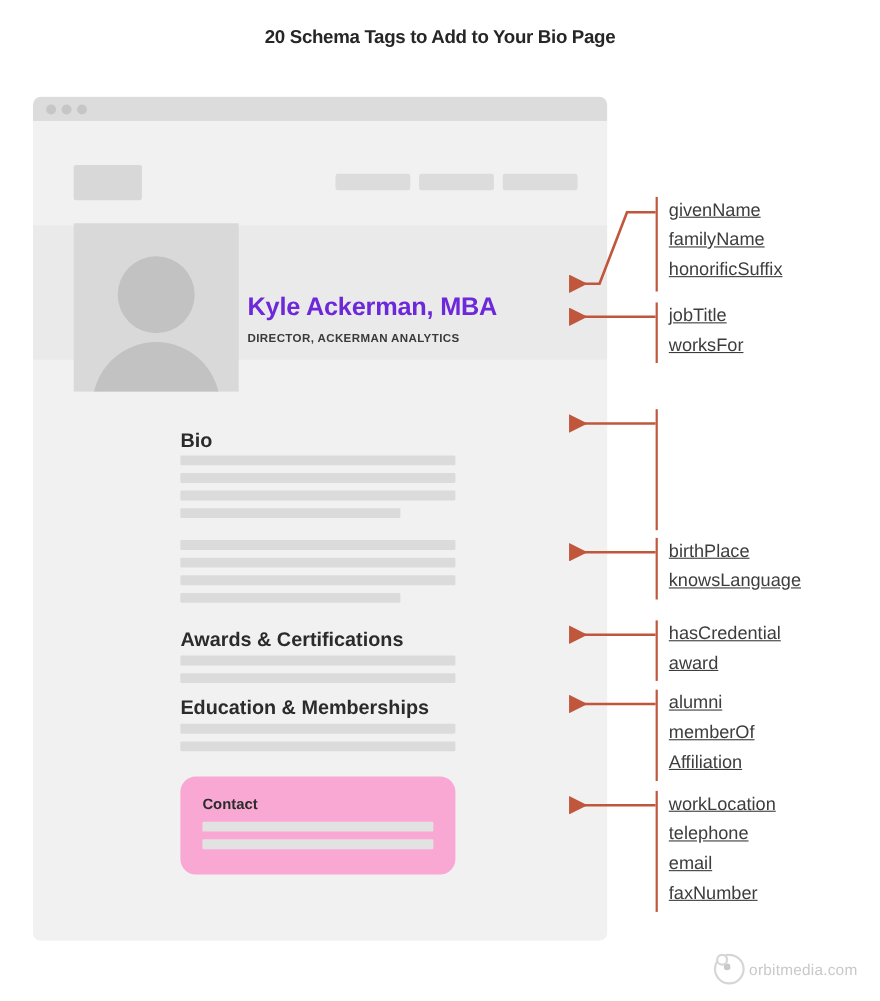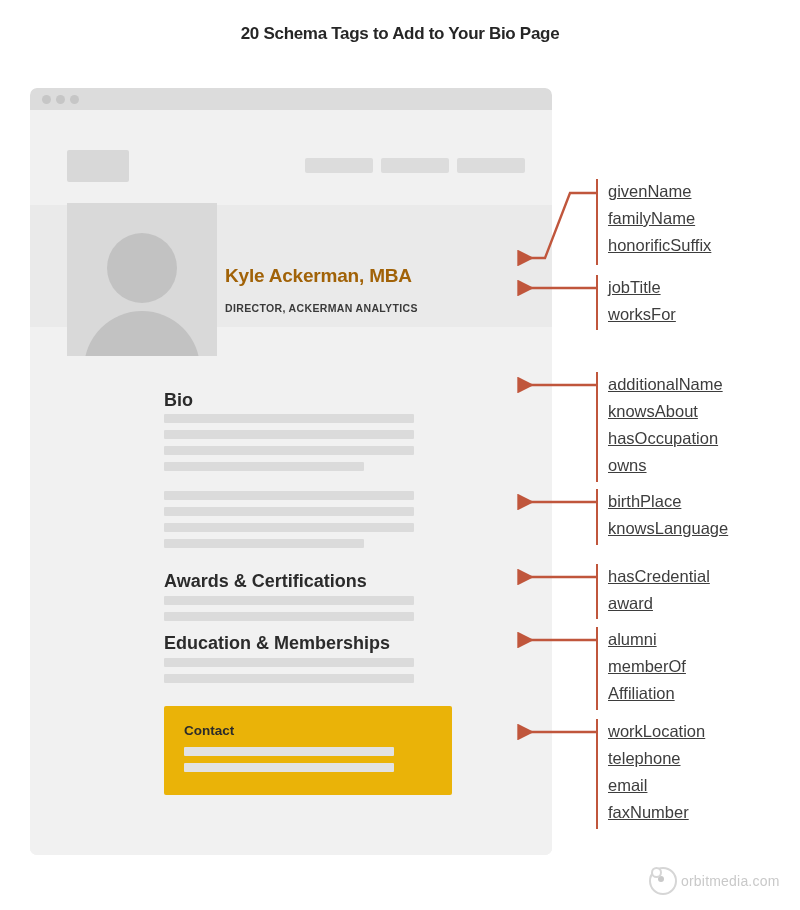--- a/index.html
+++ b/index.html
@@ -74,42 +74,42 @@
     background:#c2c2c2;
   }
   .avatar-body{
     position:absolute;left:50%;top:108px;margin-left:-58px;
     width:116px;height:116px;border-radius:58px 58px 0 0;
     background:#c2c2c2;
   }
 
   .person-name{
     position:absolute;left:195px;top:155px;
-    font-size:19px;font-weight:bold;color:#a16207;
+    font-size:23px;font-weight:bold;color:#6d28d9;
     letter-spacing:-0.2px;
   }
   .person-role{
     position:absolute;left:195px;top:192px;
     font-size:10.5px;font-weight:bold;color:#3a3a3a;
     letter-spacing:0.35px;
   }
 
   
   .section-title{
     position:absolute;left:134px;
     font-size:18px;font-weight:bold;color:#2b2b2b;
   }
   .line{
     position:absolute;left:134px;height:9px;background:#dbdbdb;border-radius:1px;
   }
 
   
   .contact-card{
-    position:absolute;left:134px;top:596px;width:288px;height:89px;
-    background:#eab308;border-radius:2px;
+    position:absolute;left:134px;top:596px;width:250px;height:89px;
+    background:#f9a8d4;border-radius:14px;
   }
   .contact-title{
     position:absolute;left:20px;top:17px;
     font-size:13.5px;font-weight:bold;color:#2b2b2b;
   }
   .contact-line{
     position:absolute;left:20px;width:210px;height:9px;background:#e2e2e2;border-radius:1px;
   }
   .contact-line.c1{top:41px;}
   .contact-line.c2{top:57px;}
@@ -252,26 +252,20 @@
     <span class="tag-line">givenName</span>
     <span class="tag-line">familyName</span>
     <span class="tag-line">honorificSuffix</span>
   </div>
 
   <div class="tag-group" style="top:274px;">
     <span class="tag-line">jobTitle</span>
     <span class="tag-line">worksFor</span>
   </div>
 
-  <div class="tag-group" style="top:371px;">
-    <span class="tag-line">additionalName</span>
-    <span class="tag-line">knowsAbout</span>
-    <span class="tag-line">hasOccupation</span>
-    <span class="tag-line">owns</span>
-  </div>
 
   <div class="tag-group" style="top:563px;">
     <span class="tag-line">hasCredential</span>
     <span class="tag-line">award</span>
   </div>
 
   <div class="tag-group" style="top:488px;">
     <span class="tag-line">birthPlace</span>
     <span class="tag-line">knowsLanguage</span>
   </div>

